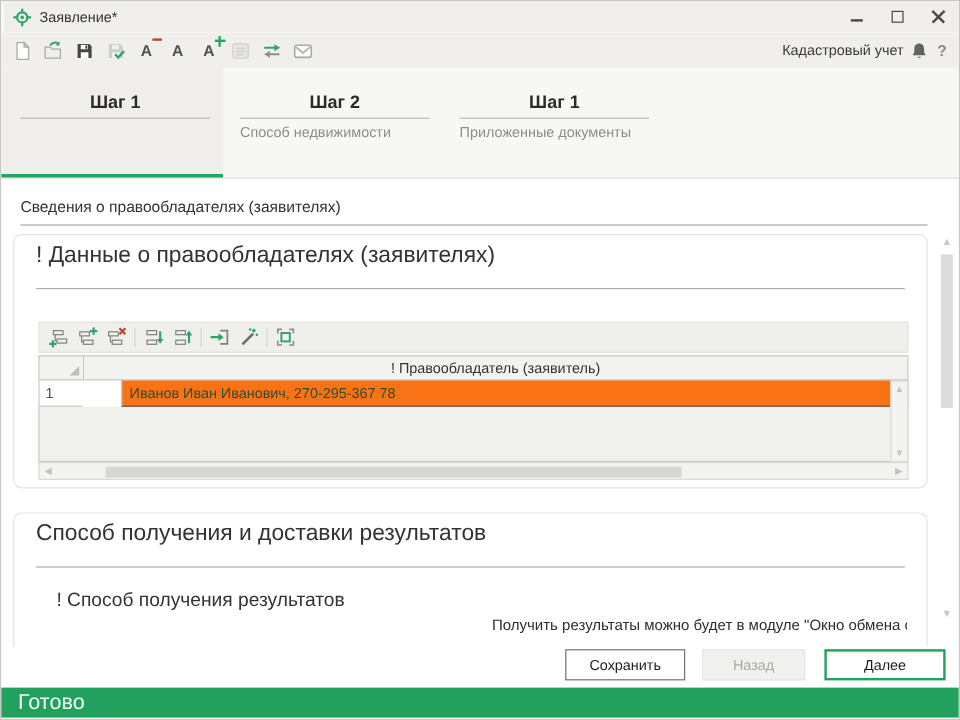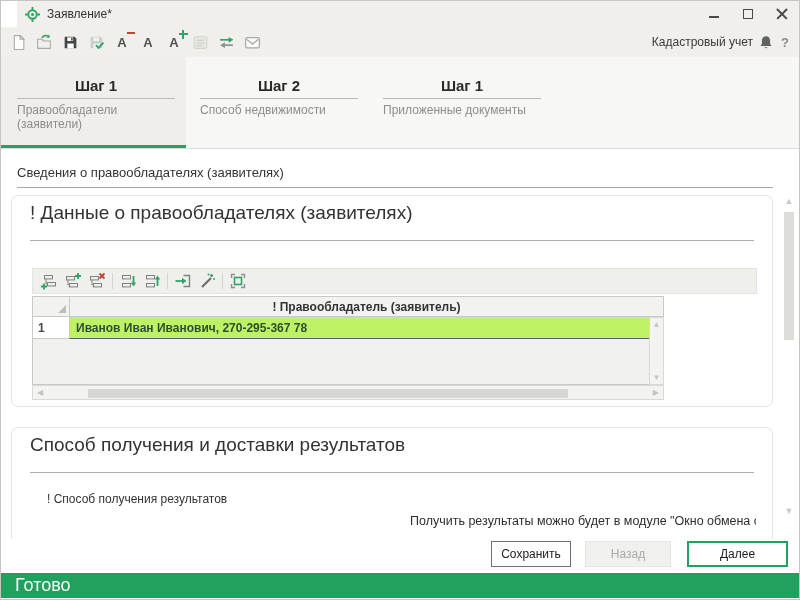--- a/index.html
+++ b/index.html
@@ -1,20 +1,20 @@
 <!DOCTYPE html>
 <html><head>
 <meta charset="utf-8">
 <style>
   * { margin:0; padding:0; box-sizing:border-box; }
   html,body { width:800px; height:600px; font-family:"Liberation Sans","DejaVu Sans",sans-serif; background:#e8e8e6; }
   .window { position:relative; width:800px; height:600px; background:#fff; border:1px solid #c6c6c3; overflow:hidden; }
 
   
-  .titlebar { position:absolute; top:0; left:16px; right:0; height:26px; background:#f0efec; display:flex; align-items:center; padding-left:8px; }
+  .titlebar { position:absolute; top:0; left:2px; right:0; height:26px; background:#f0efec; display:flex; align-items:center; padding-left:8px; }
   .app-icon { width:15px; height:15px; margin-right:7px; flex:0 0 auto; }
   .win-title { font-size:12px; color:#333; }
   .win-controls { margin-left:auto; display:flex; align-items:center; height:100%; }
   .win-btn { width:34px; height:100%; display:flex; align-items:center; justify-content:center; }
   .glyph-min { width:10px; height:1.5px; background:#4a4a4a; margin-top:6px; }
   .glyph-max { width:10px; height:10px; border:1.5px solid #4a4a4a; }
   .glyph-close { position:relative; width:12px; height:12px; }
   .glyph-close::before,.glyph-close::after { content:""; position:absolute; left:-1px; top:5px; width:14px; height:1.6px; background:#4a4a4a; }
   .glyph-close::before { transform:rotate(45deg); } .glyph-close::after { transform:rotate(-45deg); }
 
@@ -49,51 +49,51 @@
   .gbox-title { position:absolute; left:18px; top:6px; font-size:19px; color:#333; }
   .gbox-rule { position:absolute; left:18px; right:18px; top:44px; border-bottom:1px solid #adadaa; }
 
   
   .ttoolbar { position:absolute; left:20px; top:72px; width:725px; height:26px; background:#efefec; border:1px solid #e3e3e0; display:flex; align-items:center; padding-left:4px; }
   .tt-ic { width:24px; height:22px; display:flex; align-items:center; justify-content:center; }
   .tt-ic svg { width:18px; height:18px; }
   .tt-sep { width:1px; height:16px; background:#d4d4d0; margin:0 3px; }
 
   
-  .grid { position:absolute; left:20px; top:100px; width:632px; height:104px;font-weight:bold; }
+  .grid { position:absolute; left:20px; top:100px; width:725px; height:104px; }
   .grid-head { display:flex; height:21px; }
   .cell { border:1px solid #c9c9c6; font-size:12px; }
   .corner-cell { width:37px; background:#f2f2f0; position:relative; border-right:none; }
   .corner-tri { position:absolute; right:3px; bottom:3px; width:0; height:0; border-left:8px solid transparent; border-bottom:8px solid #bdbdba; }
   .head-cell { flex:1; background:#f2f2f0; display:flex; align-items:center; justify-content:center; color:#333; }
   .grid-row { display:flex; height:22px; }
   .num-cell { width:37px; background:#fff; border-top:none; border-right:none; display:flex; align-items:center; padding-left:5px; color:#4a4a4a; }
-  .val-cell { flex:1; background:#bef264; border-top:none; border-bottom:1.5px solid #5a5a58; display:flex; align-items:center; padding-left:6px; color:#2c4f2e; white-space:nowrap; overflow:hidden; }
+  .val-cell { flex:1; background:#f97316; border-top:none; border-bottom:1.5px solid #5a5a58; display:flex; align-items:center; padding-left:6px; color:#2c4f2e; white-space:nowrap; overflow:hidden;margin-left:32px; }
   .grid-fill { height:46px; background:#f0f0ed; border:1px solid #c9c9c6; border-top:none; }
   .vscroll { position:absolute; right:0; top:21px; width:15px; height:68px; background:#f3f3f0; border:1px solid #d9d9d6; display:flex; flex-direction:column; justify-content:space-between; align-items:center; font-size:8px; color:#c3c3c0; padding:2px 0; }
   .hscroll { position:absolute; left:0; right:0; top:89px; height:15px; background:#f3f3f0; border:1px solid #d9d9d6; display:flex; align-items:center; font-size:8px; color:#c3c3c0; }
   .hs-left { margin-left:4px; } .hs-right { margin-left:auto; margin-right:4px; }
   .hs-thumb { position:absolute; left:55px; width:480px; top:3px; height:9px; background:#d6d6d3; }
 
   
-  .field-label { position:absolute; left:35px; top:64px; font-size:12px; color:#333; }
+  .field-label { position:absolute; left:35px; top:64px; font-size:16px; color:#333; }
   .combo { position:absolute; left:398px; top:56px; width:342px; height:24px; background:#f2f2f0; border:1px solid #dededb; display:flex; align-items:center; padding:0 22px 0 8px; font-size:12px; color:#222; }
   .combo-chevron { position:absolute; right:6px; top:8px; width:9px; height:7px; }
   .hint { position:absolute; left:398px; top:86px; width:346px; font-size:12.5px; color:#2e2e2e; white-space:nowrap; overflow:hidden; }
 
   
   .outer-scroll { position:absolute; right:3px; top:47px; width:14px; height:320px; }
   .os-up,.os-down { position:absolute; left:0; width:14px; text-align:center; font-size:9px; color:#c9c9c6; }
   .os-up { top:0; } .os-down { bottom:0; }
   .os-thumb { position:absolute; left:2px; top:16px; width:10px; height:128px; background:#dcdcd9; }
 
   
   .footer { position:absolute; top:538px; left:0; right:0; height:34px; background:#fff; }
   .btn { position:absolute; top:2px; height:26px; font-size:12px; font-family:inherit; display:flex; align-items:center; justify-content:center; background:#fff; }
-  .btn-save { right:228px; width:80px; border:1px solid #707070; color:#222; }
+  .btn-save { right:228px; width:100px; border:1px solid #707070; color:#222; }
   .btn-back { right:128px; width:86px; background:#f0f0ef; border:1px solid #e5e5e3; color:#a9a9a7; }
   .btn-next { right:11px; width:101px; border:2px solid #21a05e; color:#1d1d1d; }
 
   
   .statusbar { position:absolute; top:572px; left:0; right:0; height:25px; background:#21a express05e; background:#21a05e; display:flex; align-items:center; padding-left:14px; }
   .status-text { font-size:18px; color:#f4fcf7; }
 </style>
 </head>
 <body>
 
@@ -184,21 +184,20 @@
         <path d="M7 1.2c-2.6 0-4.1 2-4.1 4.3v3.2L1.5 11h11L11.1 8.7V5.5C11.1 3.2 9.6 1.2 7 1.2z" fill="#5f6462"></path>
         <path d="M5.5 12.2a1.6 1.6 0 0 0 3 0z" fill="#5f6462"></path>
       </svg>
       <span class="help-glyph">?</span>
     </div>
   </div>
 
   <div class="tabstrip">
     <div class="tab active">
       <div class="tab-title">Шаг 1</div>
-      <div class="tab-sub">Правообладатели (заявители)</div>
     </div>
     <div class="tab">
       <div class="tab-title">Шаг 2</div>
       <div class="tab-sub">Способ недвижимости</div>
     </div>
     <div class="tab">
       <div class="tab-title">Шаг 1</div>
       <div class="tab-sub">Приложенные документы</div>
     </div>
   </div>

